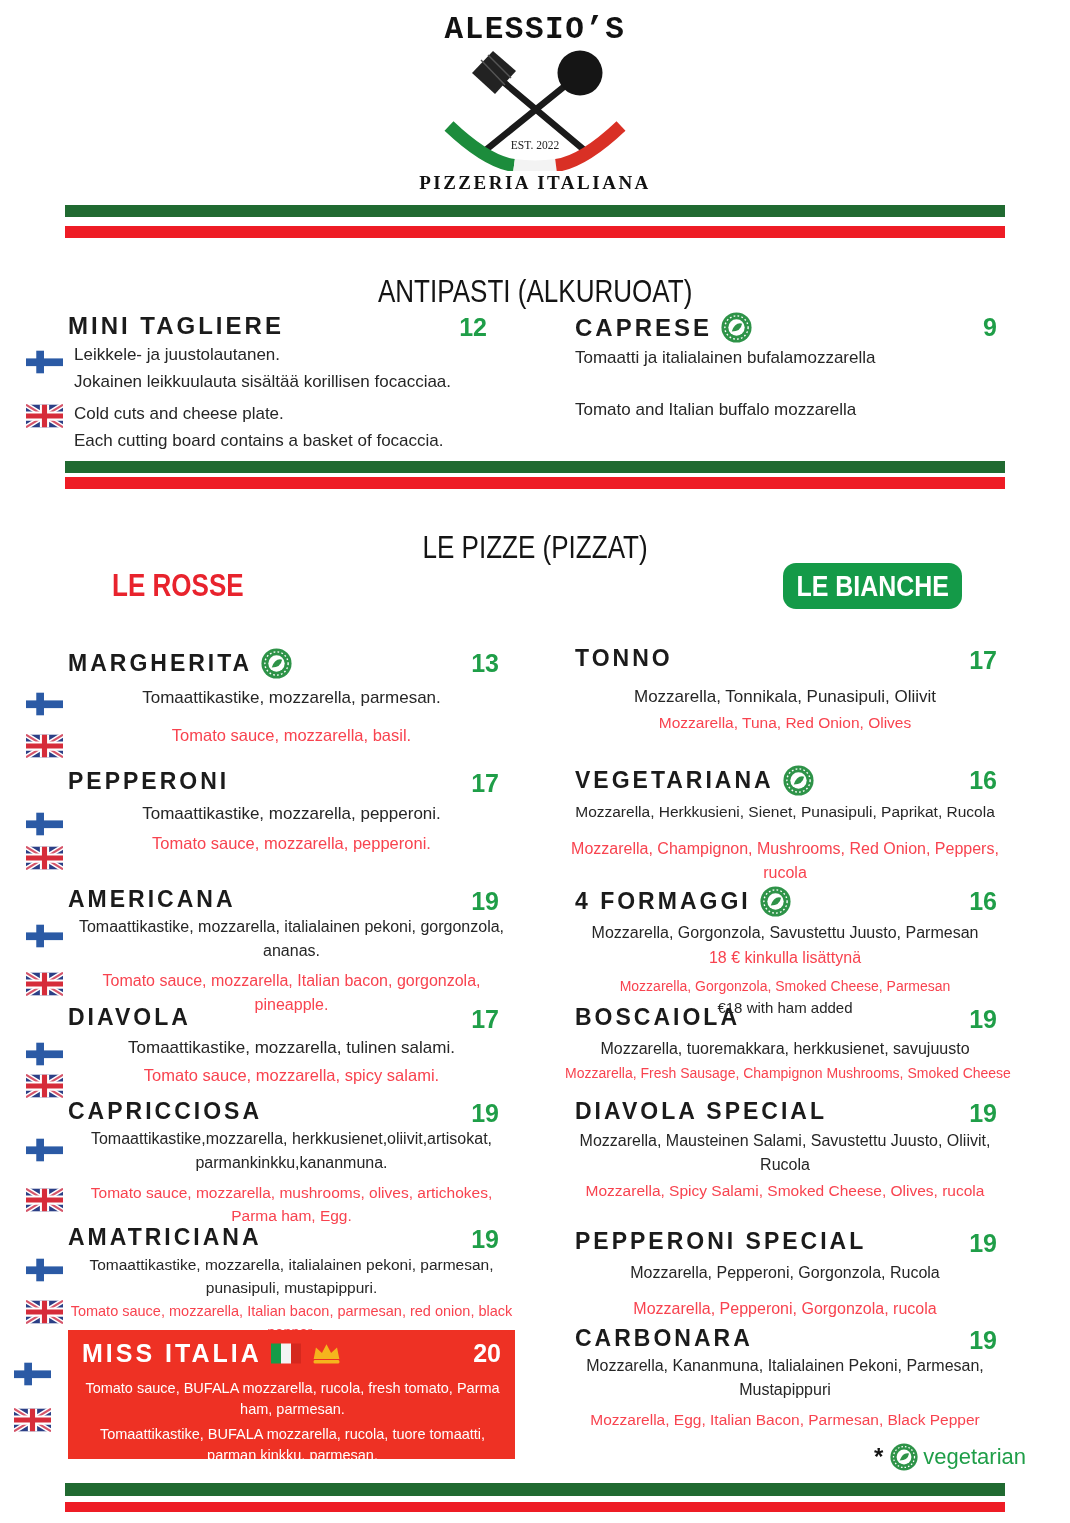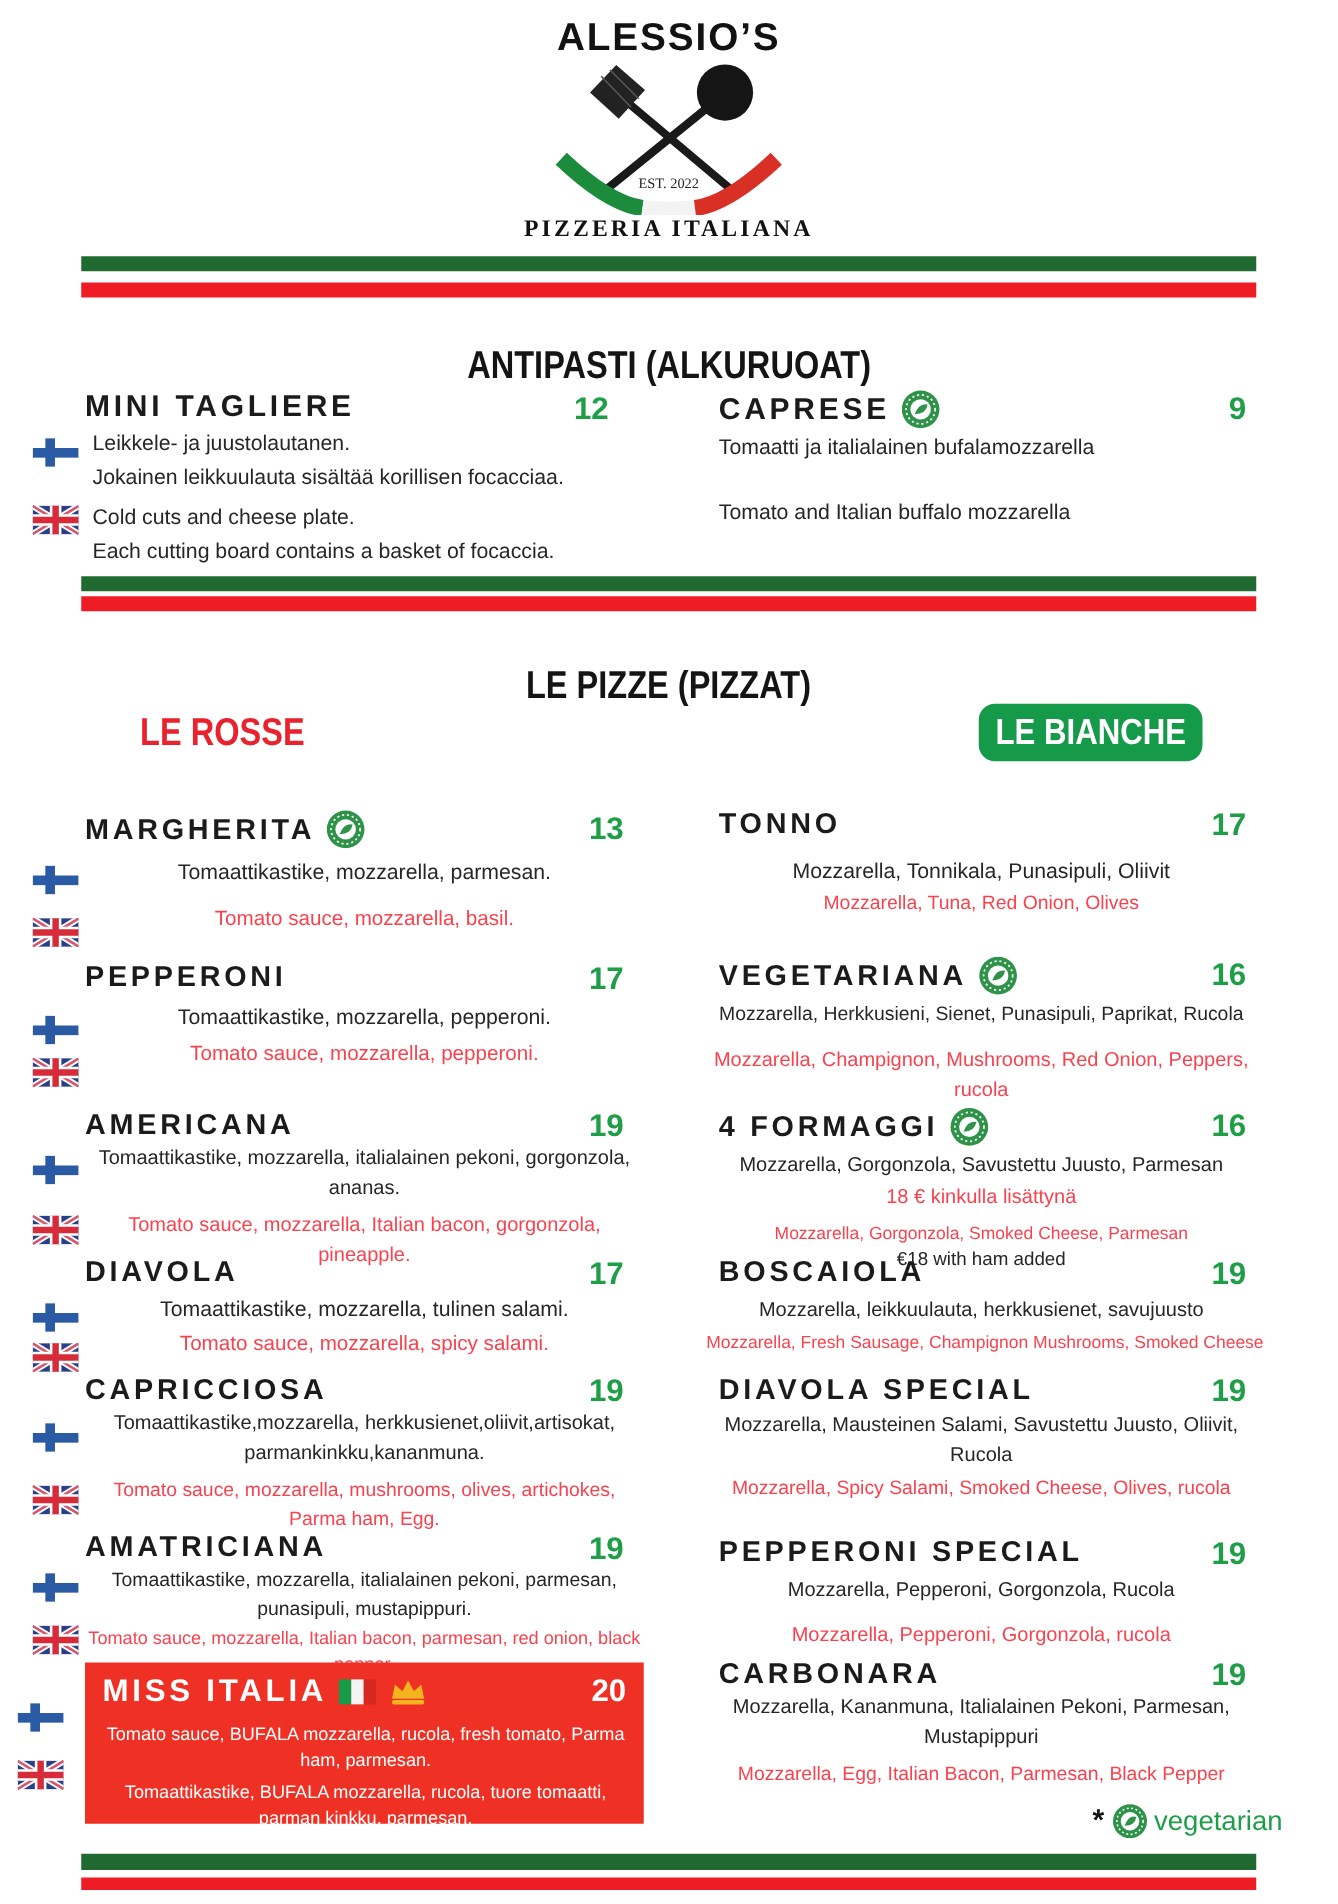--- a/index.html
+++ b/index.html
@@ -2,31 +2,31 @@
 <html><head>
 <meta charset="utf-8">
 <style>
   *{margin:0;padding:0;box-sizing:border-box}
   html,body{background:#fff}
   body{font-family:"Liberation Sans",sans-serif;color:#1b1b1b}
   .page{position:relative;width:1070px;height:1523px;background:#fff;overflow:hidden}
 
   
   .logo{position:absolute;top:12px;left:0;width:100%;text-align:center}
-  .brand{font-family:Liberation Sans, sans-serif;font-weight:bold;font-size:31px;letter-spacing:1.5px;color:#121212}
+  .brand{font-family:Liberation Mono, monospace;font-weight:bold;font-size:31px;letter-spacing:1.5px;color:#121212}
   .logo-art{display:block;margin:2px auto 0}
   .tagline{font-family:"Liberation Serif",serif;font-weight:bold;font-size:19px;letter-spacing:2.5px;color:#121212;margin-top:1px}
 
   
   .bar{position:absolute;left:65px;width:940px;height:12px}
   .bar.g{background:#206a31}
   .bar.r{background:#ee1c25}
 
   
-  .sec-title{position:absolute;left:0;width:100%;text-align:center;font-weight:bold;font-size:31px;color:#141414}
+  .sec-title{position:absolute;left:0;width:100%;text-align:center;font-weight:normal;font-size:31px;color:#141414}
   .sec-title>span{display:inline-block;transform:scaleX(.84)}
   .rosse-label{position:absolute;left:112px;top:568px;font-weight:bold;font-size:31px;color:#e8232d}
   .rosse-label>span{display:inline-block;transform:scaleX(.84);transform-origin:left}
   .bianche-btn{position:absolute;left:783px;top:563px;width:179px;height:46px;background:#149a48;border-radius:13px;display:flex;align-items:center;justify-content:center}
   .bianche-btn>span{display:inline-block;transform:scaleX(.86);font-weight:bold;font-size:29px;color:#fff}
 
   
   .item{position:absolute}
   .l-item{left:68px;width:447px}
   .r-item{left:565px;width:440px}
@@ -314,21 +314,21 @@
     <p class="desc en-d s16 mt0 nw">18 € kinkulla lisättynä</p>
     <p class="desc en-d s14 mt6 nw">Mozzarella, Gorgonzola, Smoked Cheese, Parmesan</p>
     <p class="desc s15 black-d mt0 nw">€18 with ham added</p>
   </div>
 
   <div class="item r-item" style="top:1004px">
     <div class="item-head">
       <span class="item-name">BOSCAIOLA</span>
     </div>
     <div class="item-price">19</div>
-    <p class="desc fi-d s16 mt6 nw">Mozzarella, leikkuulauta, herkkusienet, savujuusto</p>
+    <p class="desc fi-d s16 mt6 nw">Mozzarella, tuoremakkara, herkkusienet, savujuusto</p>
     <p class="desc en-d s14 mt2 nw">Mozzarella, Fresh Sausage, Champignon Mushrooms, Smoked Cheese</p>
   </div>
 
   <div class="item r-item" style="top:1098px">
     <div class="item-head">
       <span class="item-name">DIAVOLA SPECIAL</span>
     </div>
     <div class="item-price">19</div>
     <p class="desc fi-d s16 mt4">Mozzarella, Mausteinen Salami, Savustettu Juusto, Oliivit, Rucola</p>
     <p class="desc en-d s155 mt2 nw">Mozzarella, Spicy Salami, Smoked Cheese, Olives, rucola</p>

